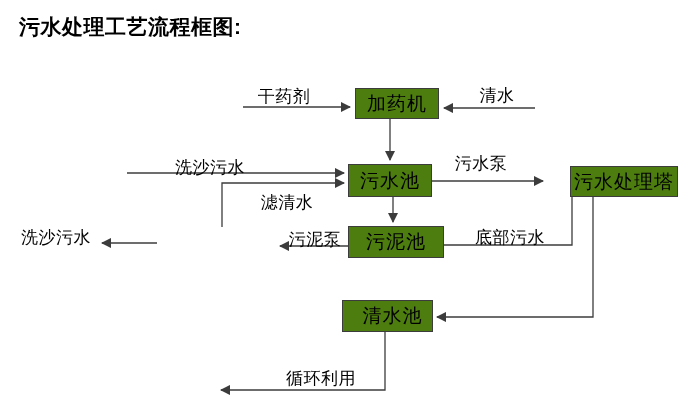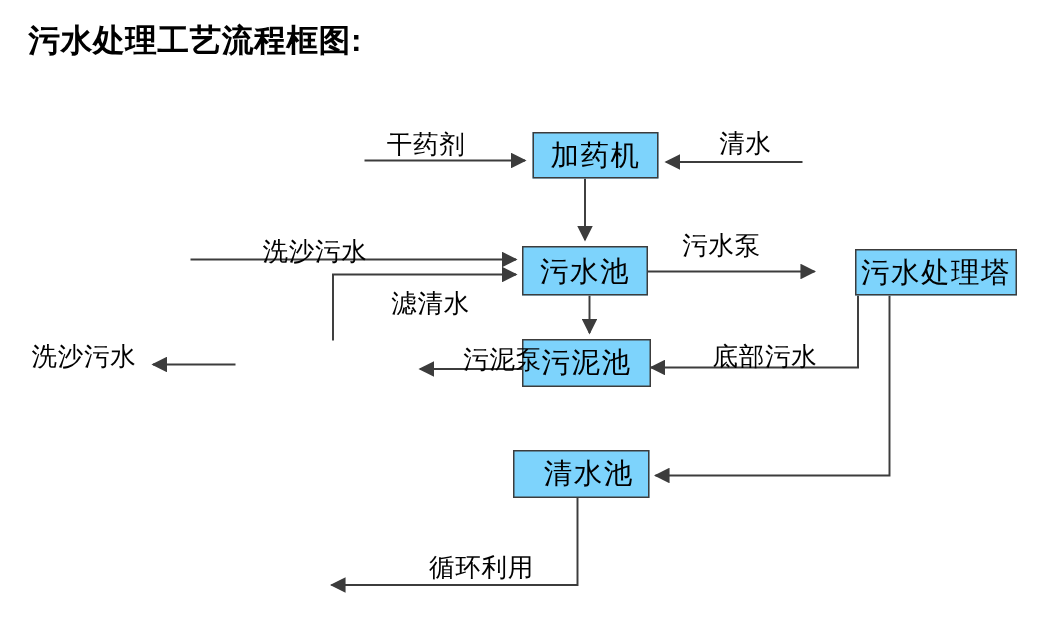--- a/index.html
+++ b/index.html
@@ -14,21 +14,21 @@
   #connectors{position:absolute;left:0;top:0;width:700px;height:420px;}
   .title{
     position:absolute;left:19px;top:13px;
     font-size:21px;font-weight:bold;letter-spacing:0.5px;
     color:#000;white-space:nowrap;text-align:right;
   }
   .node{
     position:absolute;
     box-sizing:border-box;
     border:1.4px solid #3c3c3c;
-    background:#7dd3fc;
+    background:#4d7c0f;
     display:flex;align-items:center;justify-content:center;
     font-size:19px;letter-spacing:1px;
     white-space:nowrap;
   }
   .edge-label{
     position:absolute;
     transform:translateX(-50%);
     font-size:17px;letter-spacing:0.5px;
     white-space:nowrap;
   }
@@ -61,36 +61,36 @@
   </svg>
 
   <div class="title">污水处理工艺流程框图:</div>
 
   <div class="node" style="left:355px;top:88px;width:84px;height:31px;">加药机</div>
 
   <div class="node" style="left:348px;top:164px;width:84px;height:33px;">污水池</div>
 
   <div class="node" style="left:570px;top:166px;width:108px;height:31px;">污水处理塔</div>
 
-  <div class="node" style="left:348px;top:226px;width:86px;height:32px;">污泥池</div>
+  <div class="node" style="left:348px;top:226px;width:96px;height:32px;">污泥池</div>
 
 
   <div class="node" style="left:342px;top:300px;width:91px;height:32px;padding-left:10px;">清水池</div>
 
   <div class="edge-label" style="left:284px;top:85px;">干药剂</div>
 
   <div class="edge-label" style="left:497px;top:84px;">清水</div>
 
   <div class="edge-label" style="left:210px;top:156px;">洗沙污水</div>
 
   <div class="edge-label" style="left:481px;top:152px;">污水泵</div>
 
   <div class="edge-label" style="left:287px;top:191px;">滤清水</div>
 
-  <div class="edge-label" style="left:315px;top:228px;margin-left:20px;">污泥泵</div>
+  <div class="edge-label" style="left:315px;top:228px;">污泥泵</div>
 
   <div class="edge-label" style="left:510px;top:226px;font-family:Liberation Serif, serif;">底部污水</div>
 
   <div class="edge-label" style="left:56px;top:226px;">洗沙污水</div>
 
   <div class="edge-label" style="left:301px;top:367px;margin-left:20px;">循环利用</div>
 
 </div>
 
 </body></html>

